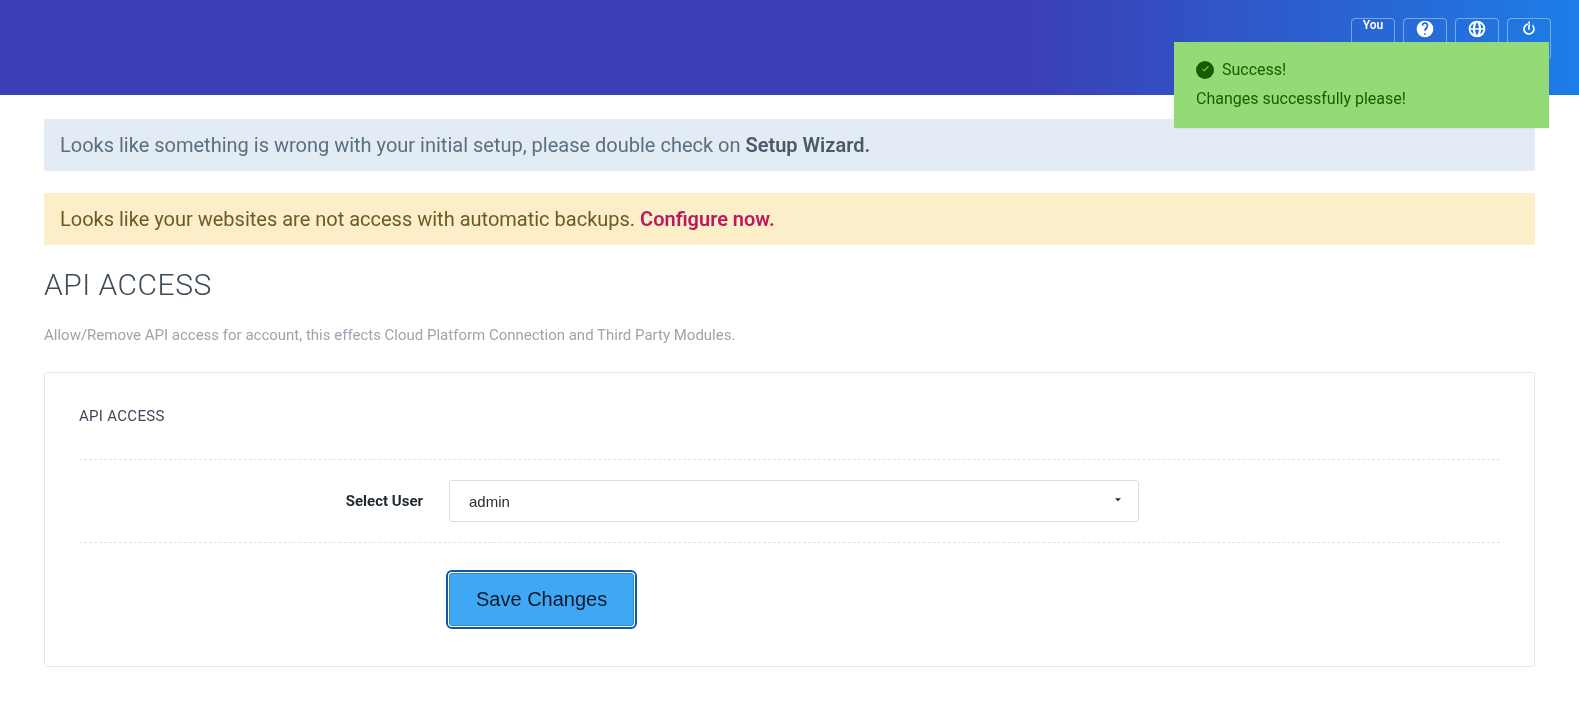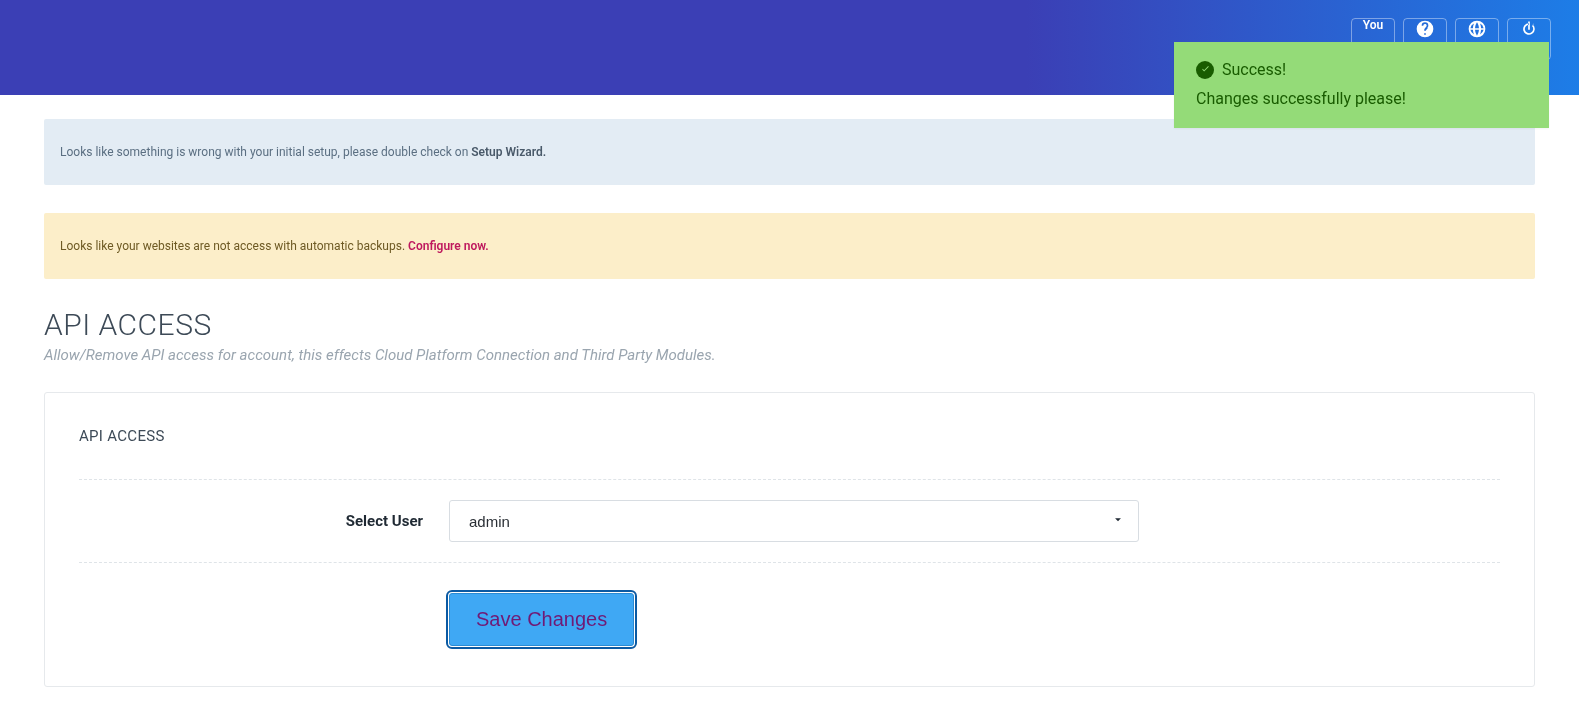--- a/index.html
+++ b/index.html
@@ -60,24 +60,24 @@
   }
   .toast-check {
     width:18px; height:18px; border-radius:50%;
     background:#195c00; display:flex; align-items:center; justify-content:center;
   }
   .toast-check svg { fill:#94db78; width:11px; height:11px; }
   .content {
     padding: 24px 44px 40px 44px;
   }
   .alert {
-    padding: 26px 16px;
+    padding: 14px 16px;
     border-radius: 2px;
-    font-size: 12px;
-    margin-bottom: 28px;
+    font-size: 20px;
+    margin-bottom: 22px;
   }
   .alert-info {
     background: #e3ecf4;
     color: #5b6f82;
   }
   .alert-info .strong { color:#4a5a6a; font-weight:600; }
   .alert-warn {
     background: #fceec9;
     color: #6e5a24;
   }
@@ -86,23 +86,22 @@
   h1.page-title {
     font-size: 30px;
     font-weight: 300;
     letter-spacing: 0.5px;
     color: #3d4a57;
     margin-top: 14px;
   }
   .page-sub {
     font-size: 15px;
     color: #9aa5af;
-    margin-top: 4px;
+    margin-top: 24px;
     margin-bottom: 28px;
-    font-style: italic;
   }
   .panel {
     border: 1px solid #e6e9ec;
     border-radius: 3px;
     padding: 34px 34px 40px 34px;
   }
   .panel-title {
     font-size: 15px;
     color: #3d4a57;
     letter-spacing: 0.3px;
@@ -142,21 +141,21 @@
     position:absolute;
     right:14px; top:50%; transform:translateY(-50%);
     pointer-events:none;
   }
   .actions {
     padding-top: 30px;
     padding-left: 370px;
   }
   .btn-primary {
     background: #3fa8f4;
-    color: #701a75;
+    color: #0f172a;
     font-size: 20px;
     padding: 14px 26px;
     border: 1px solid #2a8bd4;
     border-radius: 3px;
     cursor: pointer;
     outline: 2px solid #0b5aa3;
     outline-offset: 1px;
   }
 </style>
 </head>

